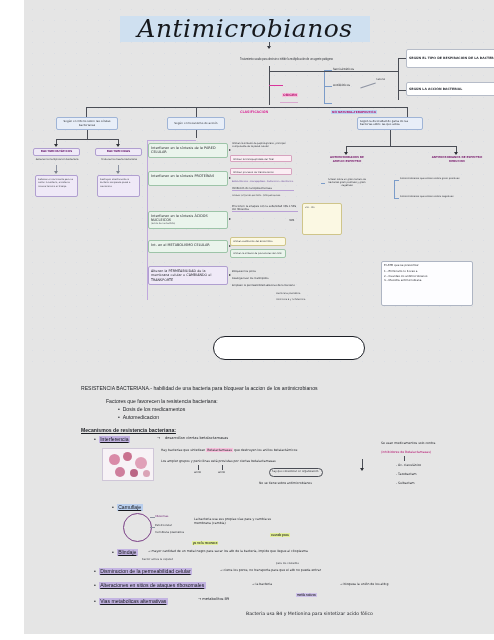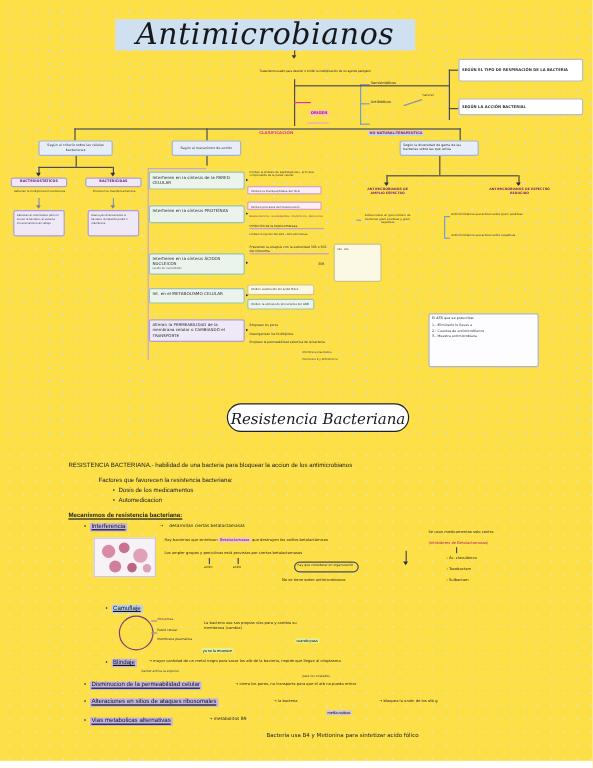--- a/index.html
+++ b/index.html
@@ -6,21 +6,22 @@
   html,body { width:494px; height:640px; }
   body {
     font-family: "Liberation Sans", sans-serif;
     background:#ffffff;
     position:relative;
     overflow:hidden;
   }
   
   .page {
     position:absolute; inset:0;
-    background:#fde047;
+    background:#e5e5e5;
+    margin-left:24px;
   }
   .dotgrid {
     position:absolute; left:0; top:0; width:494px; height:372px;
     background-image: radial-gradient(#d9dde4 0.6px, transparent 0.7px);
     background-size: 11px 11px;
     background-position: 3px 4px;
     opacity:.85;
   }
   .dotgrid-lower {
     position:absolute; left:0; top:372px; width:494px; height:268px;
@@ -337,21 +338,20 @@
   <div class="nodebox plain" style="left:357px; top:261px; width:92px; height:45px; background:#fdfdff; border-color:#aeb5c3;">
     <div class="hw" style="font-size:2.8px; color:#1f2126; margin-bottom:2px;">El ATB que se prescriba:</div>
     <div class="hw" style="font-size:2.7px; line-height:1.6; color:#1f2126;">
       <div>1.- Eliminarlo lo llevas a</div>
       <div>2.- Cuantas de antimicrobianos</div>
       <div>3.- Muestra antimicrobiana</div>
     </div>
   </div>
 
   <div id="rb-banner"></div>
-  <div id="rb-title">Resistencia Bacteriana</div>
 
   <div class="typed" style="left:57px; top:385px; width:400px;">RESISTENCIA BACTERIANA.- habilidad de una bacteria para bloquear la accion de los antimicrobianos</div>
 
   <div class="typed" style="left:82px; top:398px;">Factores que favorecen la resistencia bacteriana:</div>
   <div class="typed" style="left:94px; top:406px;">
     <span>•&nbsp;&nbsp;</span><span>Dosis de los medicamentos</span>
   </div>
   <div class="typed" style="left:94px; top:413.5px;">
     <span>•&nbsp;&nbsp;</span><span>Automedicacion</span>
   </div>

